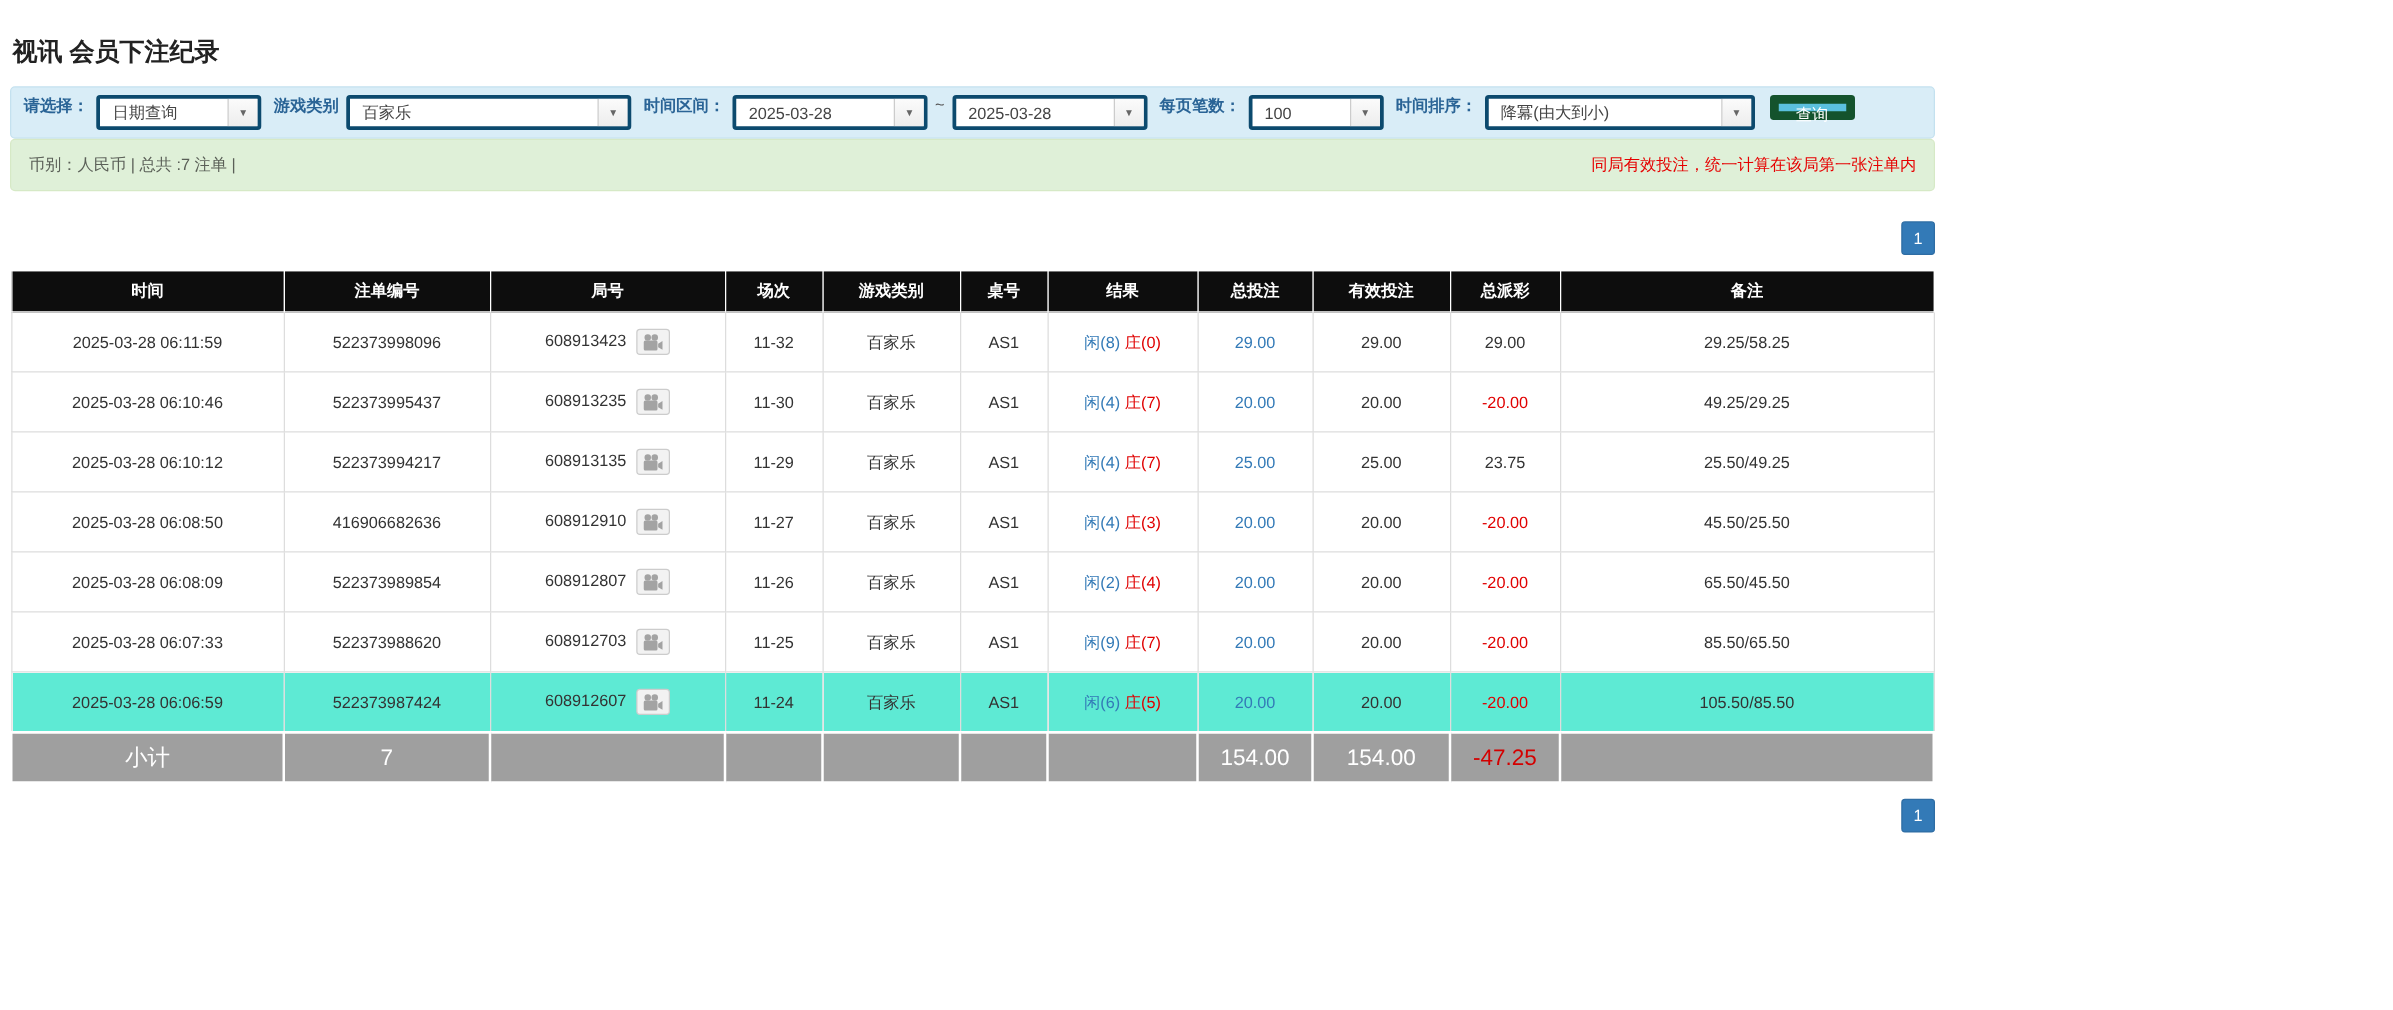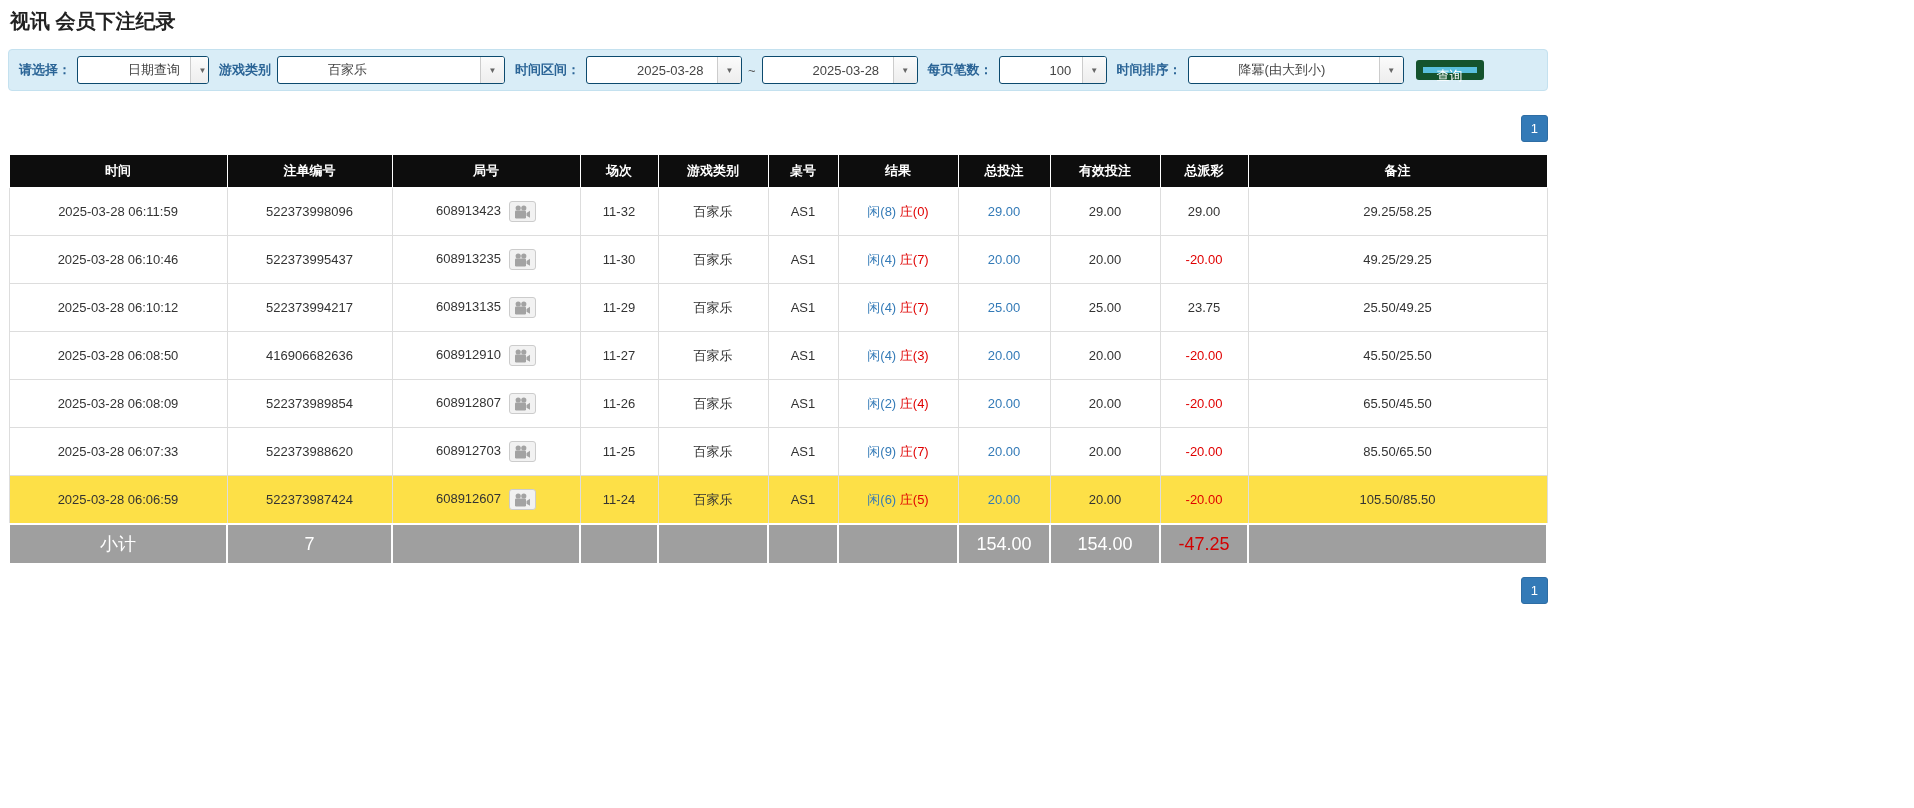--- a/index.html
+++ b/index.html
@@ -9,51 +9,50 @@
     color: #333;
     min-height: 808px;
     width: 1914px;
   }
   .container { width: 1556px; padding: 8px; }
 
   .page-title {
     font-size: 20px;
     font-weight: 600;
     color: #222;
-    margin: 0 0 14px 2px;
+    margin: 20px 0 14px 2px;
   }
 
   
   .filter-bar {
     display: flex;
-    align-items: center;
+    align-items: flex-start;
     background: #d9edf7;
     border: 1px solid #c4e1ef;
     border-radius: 4px;
     padding: 6px 10px;
     height: 42px;
     margin-bottom: 0;
   }
   .filter-label {
     color: #2a6496;
     font-weight: bold;
     font-size: 13px;
     white-space: nowrap;
     margin: 0 6px 0 10px;
   }
   .filter-label:first-child { margin-left: 0; }
   .combo {
     display: flex;
     align-items: stretch;
     background: #fff;
-    border: 1px solid #0c4a6e;
+    border: 3px solid #0c4a6e;
     border-radius: 3px;
     height: 28px;
     overflow: hidden;
-    padding-left: 40px;
   }
   .combo-value {
     flex: 1;
     display: flex;
     align-items: center;
     padding: 0 10px;
     font-size: 13px;
     color: #444;
     white-space: nowrap;
   }
@@ -138,21 +137,21 @@
   table.records tbody td {
     background: #fff;
     font-size: 13px;
     color: #333;
     text-align: center;
     padding: 13px 6px;
     border: 1px solid #ddd;
     white-space: nowrap;
     overflow: hidden;
   }
-  table.records tbody tr.highlight td { background: #fde047; }
+  table.records tbody tr.highlight td { background: #5eead4; }
   table.records tfoot td {
     background: #9f9f9f;
     color: #fff;
     font-size: 18px;
     text-align: center;
     padding: 7px 6px;
     border: 2px solid #fff;
     white-space: nowrap;
   }
   .blue-link { color: #337ab7; cursor: pointer; }
@@ -215,20 +214,24 @@
 
     <span class="filter-label">时间排序：</span>
     <div class="combo w-sort">
       <span class="combo-value">降冪(由大到小)</span>
       <span class="combo-caret">▼</span>
     </div>
 
     <button class="search-button">查询</button>
   </div>
 
+  <div class="summary-bar">
+    <span class="summary-left">币别：人民币 | 总共 :7 注单 |</span>
+    <span class="summary-right">同局有效投注，统一计算在该局第一张注单内</span>
+  </div>
 
   <div class="pager pager-top">
     <div class="page-button">1</div>
   </div>
 
   <table class="records">
     <colgroup>
       <col style="width:218px">
         <col style="width:165px">
         <col style="width:188px">

